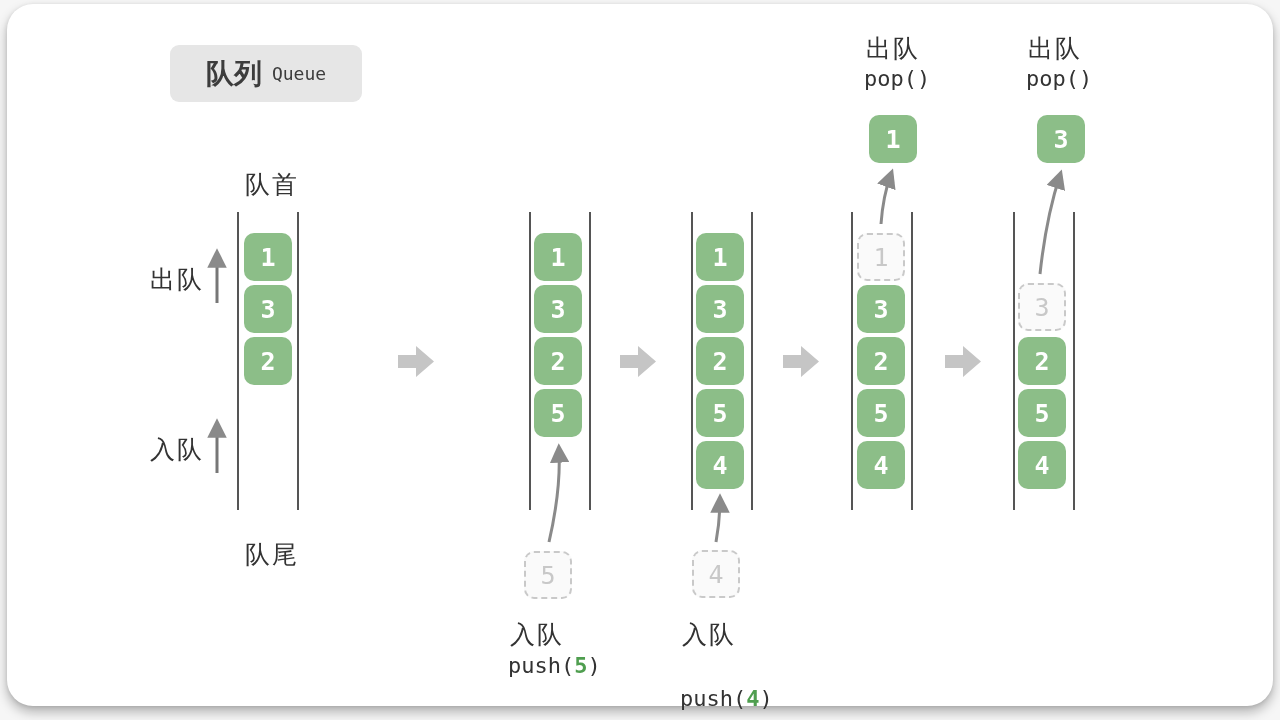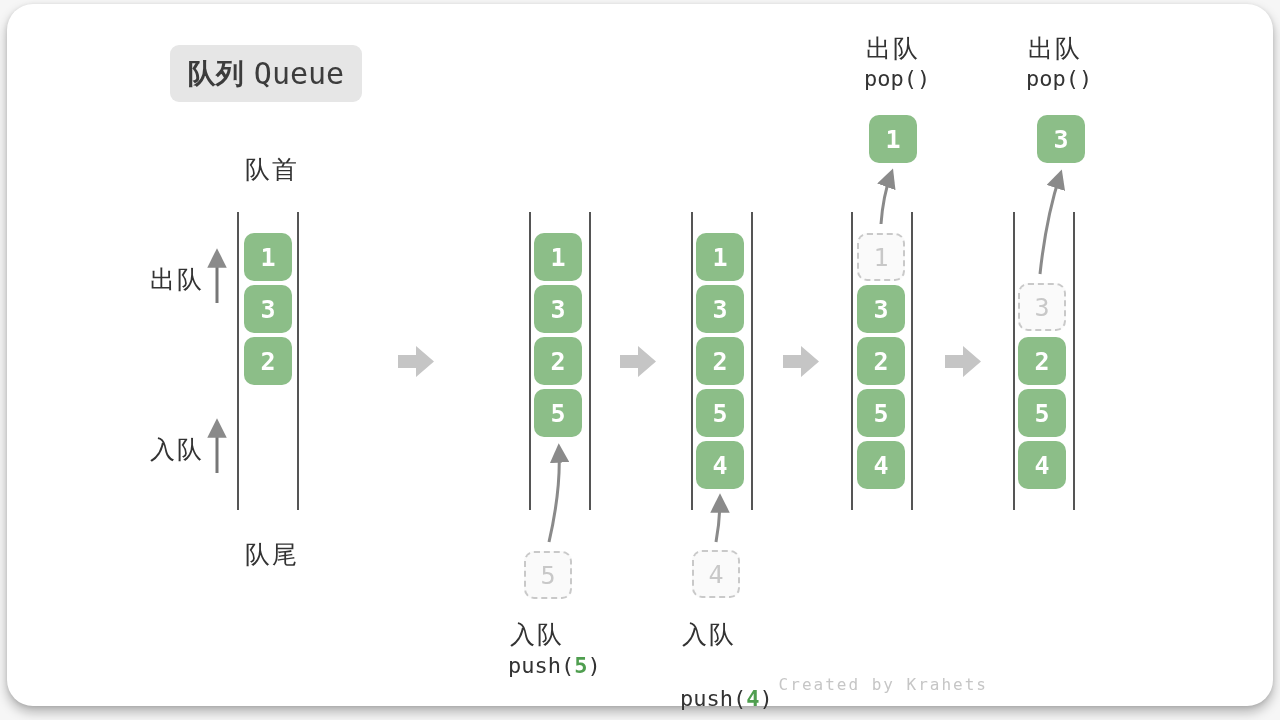--- a/index.html
+++ b/index.html
@@ -11,21 +11,21 @@
     box-shadow:0 6px 12px rgba(0,0,0,.28), 0 1px 4px rgba(0,0,0,.10);
   }
 
   .title-badge {
     position:absolute; left:170px; top:45px; width:192px; height:57px;
     background:#e6e6e6; border-radius:9px;
     display:flex; align-items:center; justify-content:center; gap:10px;
     color:#3c3c3c;
   }
   .title-zh { font-size:28px; font-weight:bold; }
-  .title-en { font-size:30px; font-family:"DejaVu Sans Mono","Liberation Mono",monospace; }
+  .title-en { font-size:18px; font-family:"DejaVu Sans Mono","Liberation Mono",monospace; }
 
   .cjk-label { position:absolute; font-size:25px; font-weight:normal; color:#333333; letter-spacing:2px; white-space:nowrap; }
   .op-code { position:absolute; font-size:22px; color:#333333; font-family:"DejaVu Sans Mono","Liberation Mono",monospace; white-space:nowrap; }
   .op-arg { color:var(--arg_green,#549c54); font-weight:bold; }
 
   .vline { position:absolute; top:212px; width:2px; height:298px; background:#555555; }
 
   .qbox {
     position:absolute; width:48px; height:48px; border-radius:10px;
     background:var(--box_green,#8cbe88); color:#ffffff;
@@ -46,21 +46,21 @@
 <body>
 
 <div class="stage">
   <div class="card"></div>
 
   <div class="title-badge">
     <span class="title-zh">队列</span>
     <span class="title-en">Queue</span>
   </div>
 
-  <div class="cjk-label" style="left:245px; top:153px;">队首</div>
+  <div class="cjk-label" style="left:245px; top:168px;">队首</div>
   <div class="cjk-label" style="left:245px; top:538px;">队尾</div>
   <div class="cjk-label" style="left:150px; top:263px;">出队</div>
   <div class="cjk-label" style="left:150px; top:433px;">入队</div>
 
   <div class="vline" style="left:237px;"></div>
   <div class="vline" style="left:297px;"></div>
   <div class="vline" style="left:529px;"></div>
   <div class="vline" style="left:589px;"></div>
   <div class="vline" style="left:691px;"></div>
   <div class="vline" style="left:751px;"></div>
@@ -126,14 +126,13 @@
     <path d="M1040,274 Q1046,218 1060,175" fill="none" stroke="#8a8a8a" stroke-width="3" marker-end="url(#ah)"></path>
 
     <g fill="#c5c5c5">
       <polygon points="0,9 18,9 18,0 36,15.5 18,31 18,22 0,22" transform="translate(398,346)"></polygon>
       <polygon points="0,9 18,9 18,0 36,15.5 18,31 18,22 0,22" transform="translate(620,346)"></polygon>
       <polygon points="0,9 18,9 18,0 36,15.5 18,31 18,22 0,22" transform="translate(783,346)"></polygon>
       <polygon points="0,9 18,9 18,0 36,15.5 18,31 18,22 0,22" transform="translate(945,346)"></polygon>
     </g>
   </svg>
 
-  <div class="watermark">Created by Krahets</div>
 </div>
 
 </body></html>

